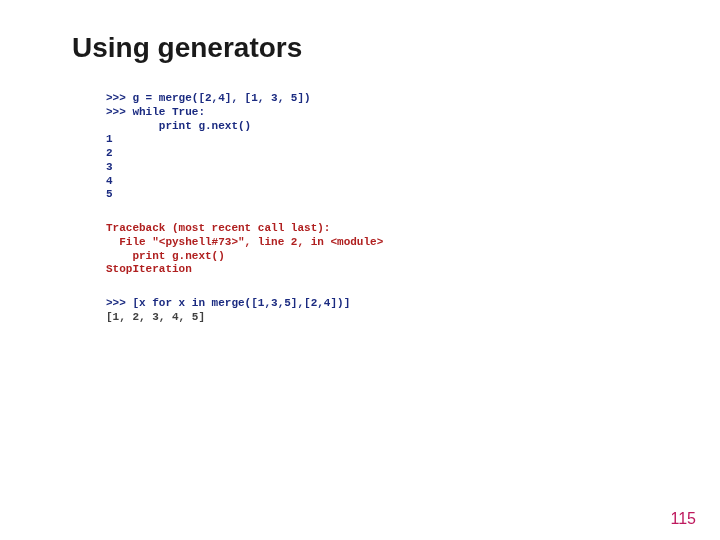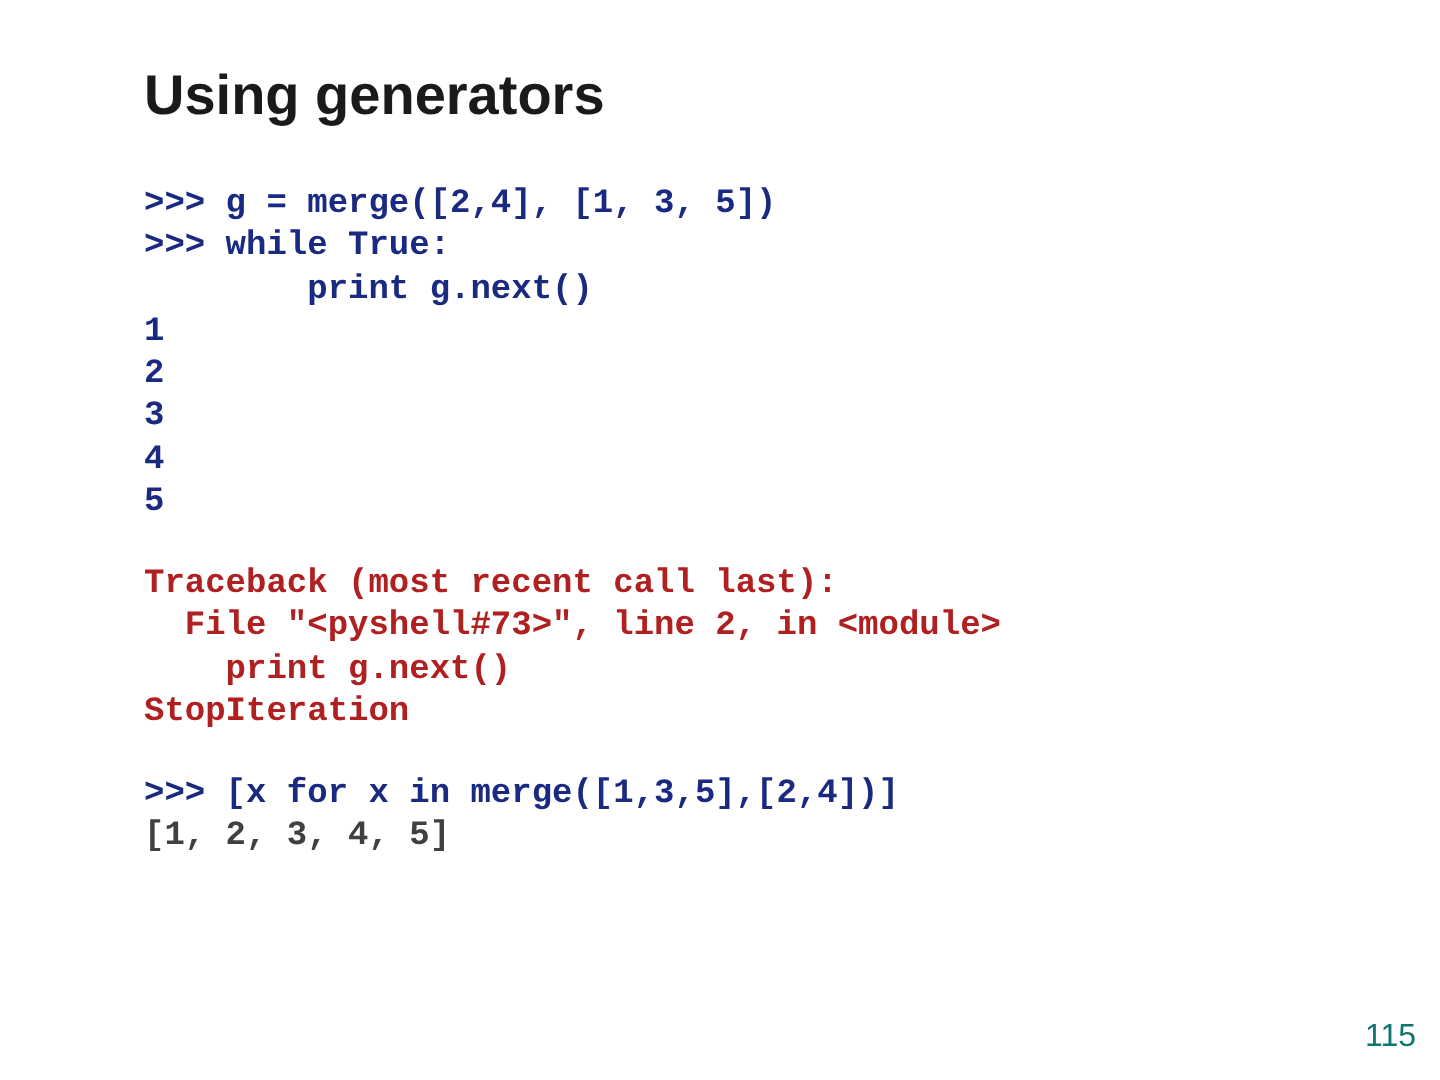--- a/index.html
+++ b/index.html
@@ -20,36 +20,37 @@
     padding: 32px 60px 4px 72px;
   }
   .title {
     font-size: 28px;
     font-weight: bold;
     color: #1a1a1a;
     margin: 0 0 28px 0;
   }
   .code-block {
     font-family: "Courier New", Courier, monospace;
-    font-size: 17px;
+    font-size: 11px;
     line-height: 1.25;
     white-space: pre;
     color: #000;
+    margin-left: 34px;
     margin-bottom: 20px;
     font-weight: bold;
   }
   .navy { color: #1a2a80; }
   .red  { color: #b02020; }
   .blue { color: #404040; }
   .page-num {
     position: absolute;
-    right: 12px;
+    right: 24px;
     bottom: 12px;
     font-size: 16px;
-    color: #0f766e;
+    color: #be185d;
     font-family: Arial, Helvetica, sans-serif;
     font-weight: normal;
   }
 </style>
 </head>
 <body>
 
 <div class="slide">
   <h1 class="title">Using generators</h1>
 

